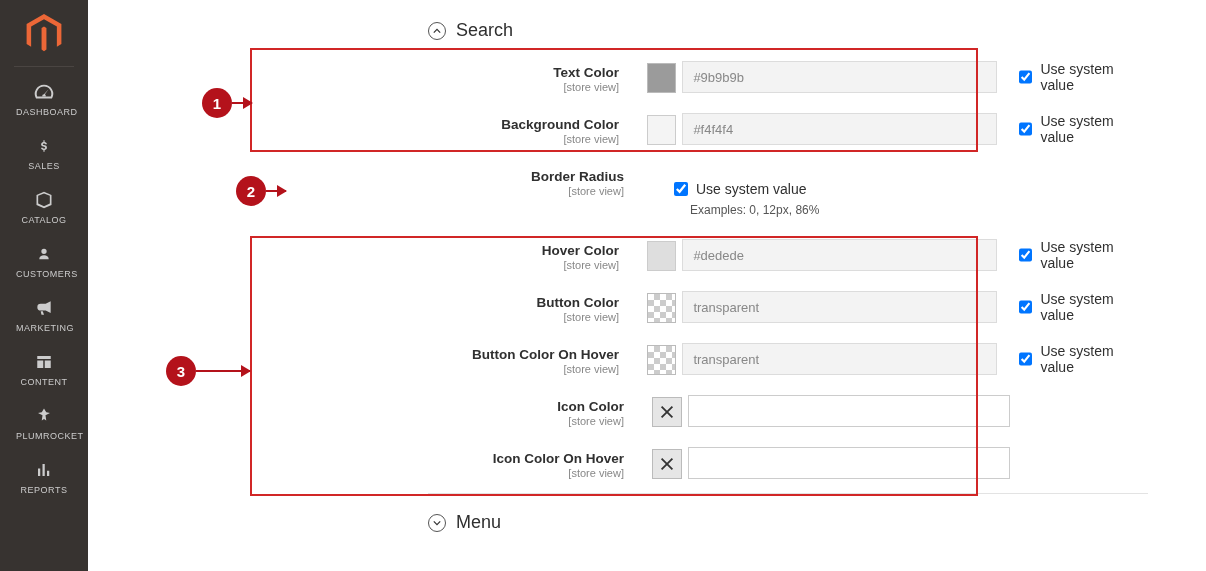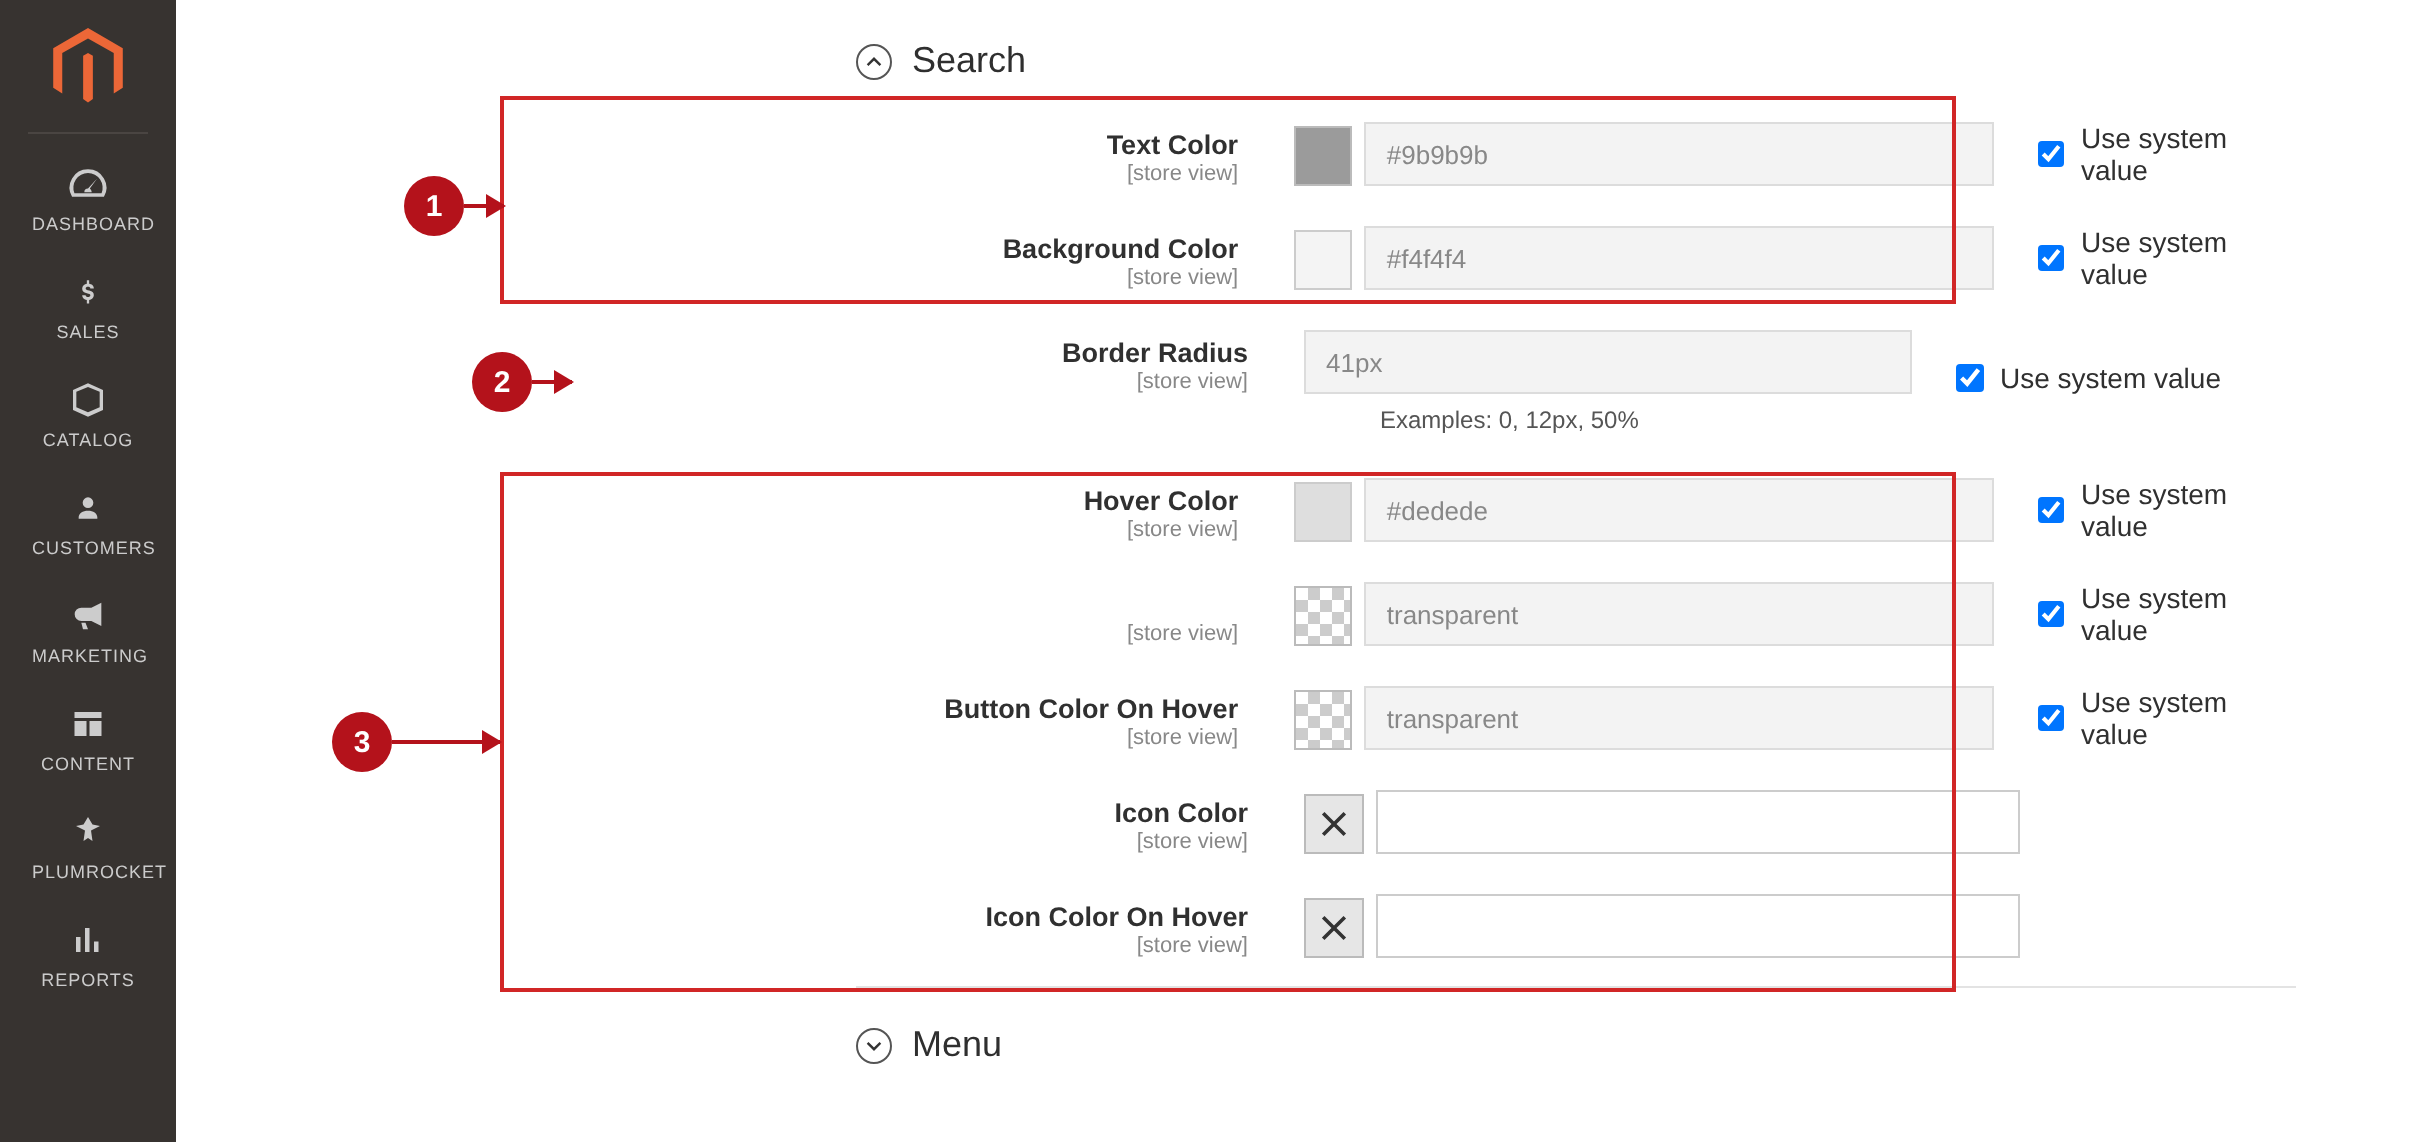--- a/index.html
+++ b/index.html
@@ -174,43 +174,43 @@
           <input type="checkbox" checked="" style="">
           <span>Use system value</span>
         </label>
       </div>
 
       <div class="field-row no-swatch">
         <div class="field-label">
           <div class="main-label">Border Radius</div>
           <div class="scope">[store view]</div>
         </div>
-        <input class="color-input disabled" disabled="" value="41px" style="">
-        <label class="syscol">
-          <input type="checkbox" checked="" style="">
-          <span>Use system value</span>
-        </label>
-      </div>
-      <div class="helper">Examples: 0, 12px, 50%</div>
+        <label class="syscol">
+          <input type="checkbox" checked="" style="">
+          <span>Use system value</span>
+        </label>
+      </div>
+      <div class="helper">Examples: 0, 12px, 86%</div>
 
       <div class="field-row">
         <div class="field-label">
           <div class="main-label">Hover Color</div>
           <div class="scope">[store view]</div>
         </div>
         <div class="swatch" style="background:#dedede;"></div>
         <input class="color-input disabled" disabled="" value="#dedede" style="">
         <label class="syscol">
           <input type="checkbox" checked="" style="">
           <span>Use system value</span>
         </label>
       </div>
 
       <div class="field-row">
         <div class="field-label">
+          <div class="main-label">Button Color</div>
           <div class="scope">[store view]</div>
         </div>
         <div class="swatch transparent"></div>
         <input class="color-input disabled" disabled="" value="transparent" style="">
         <label class="syscol">
           <input type="checkbox" checked="" style="">
           <span>Use system value</span>
         </label>
       </div>
 

